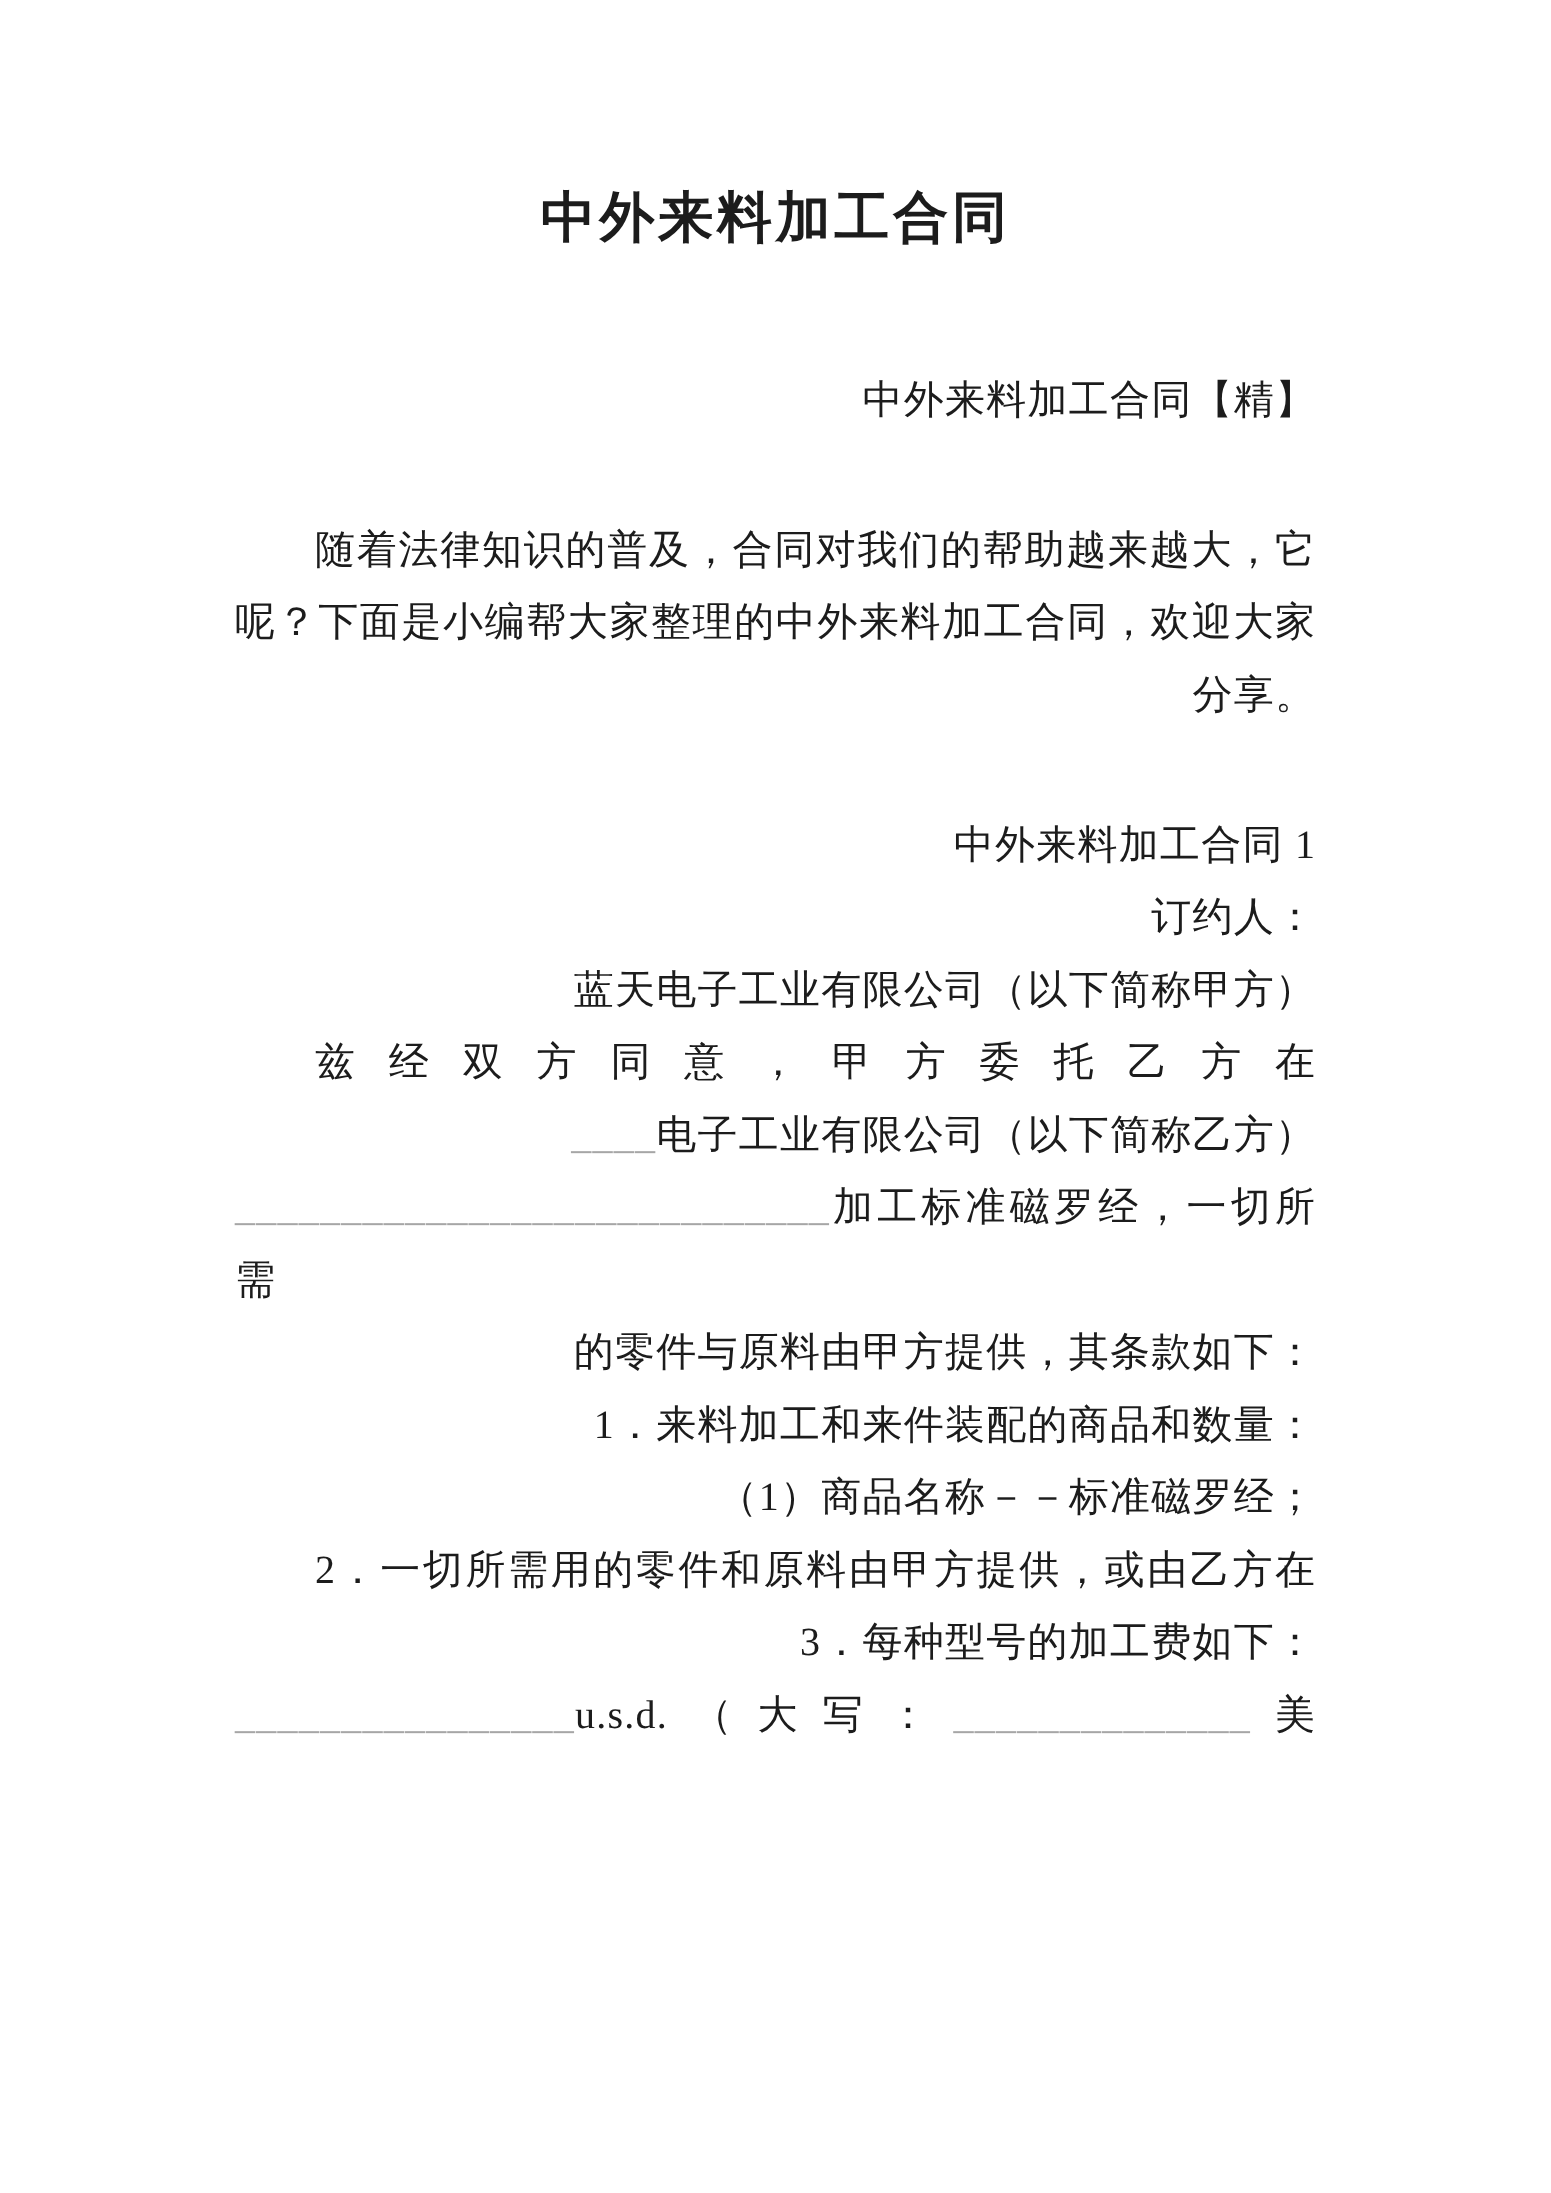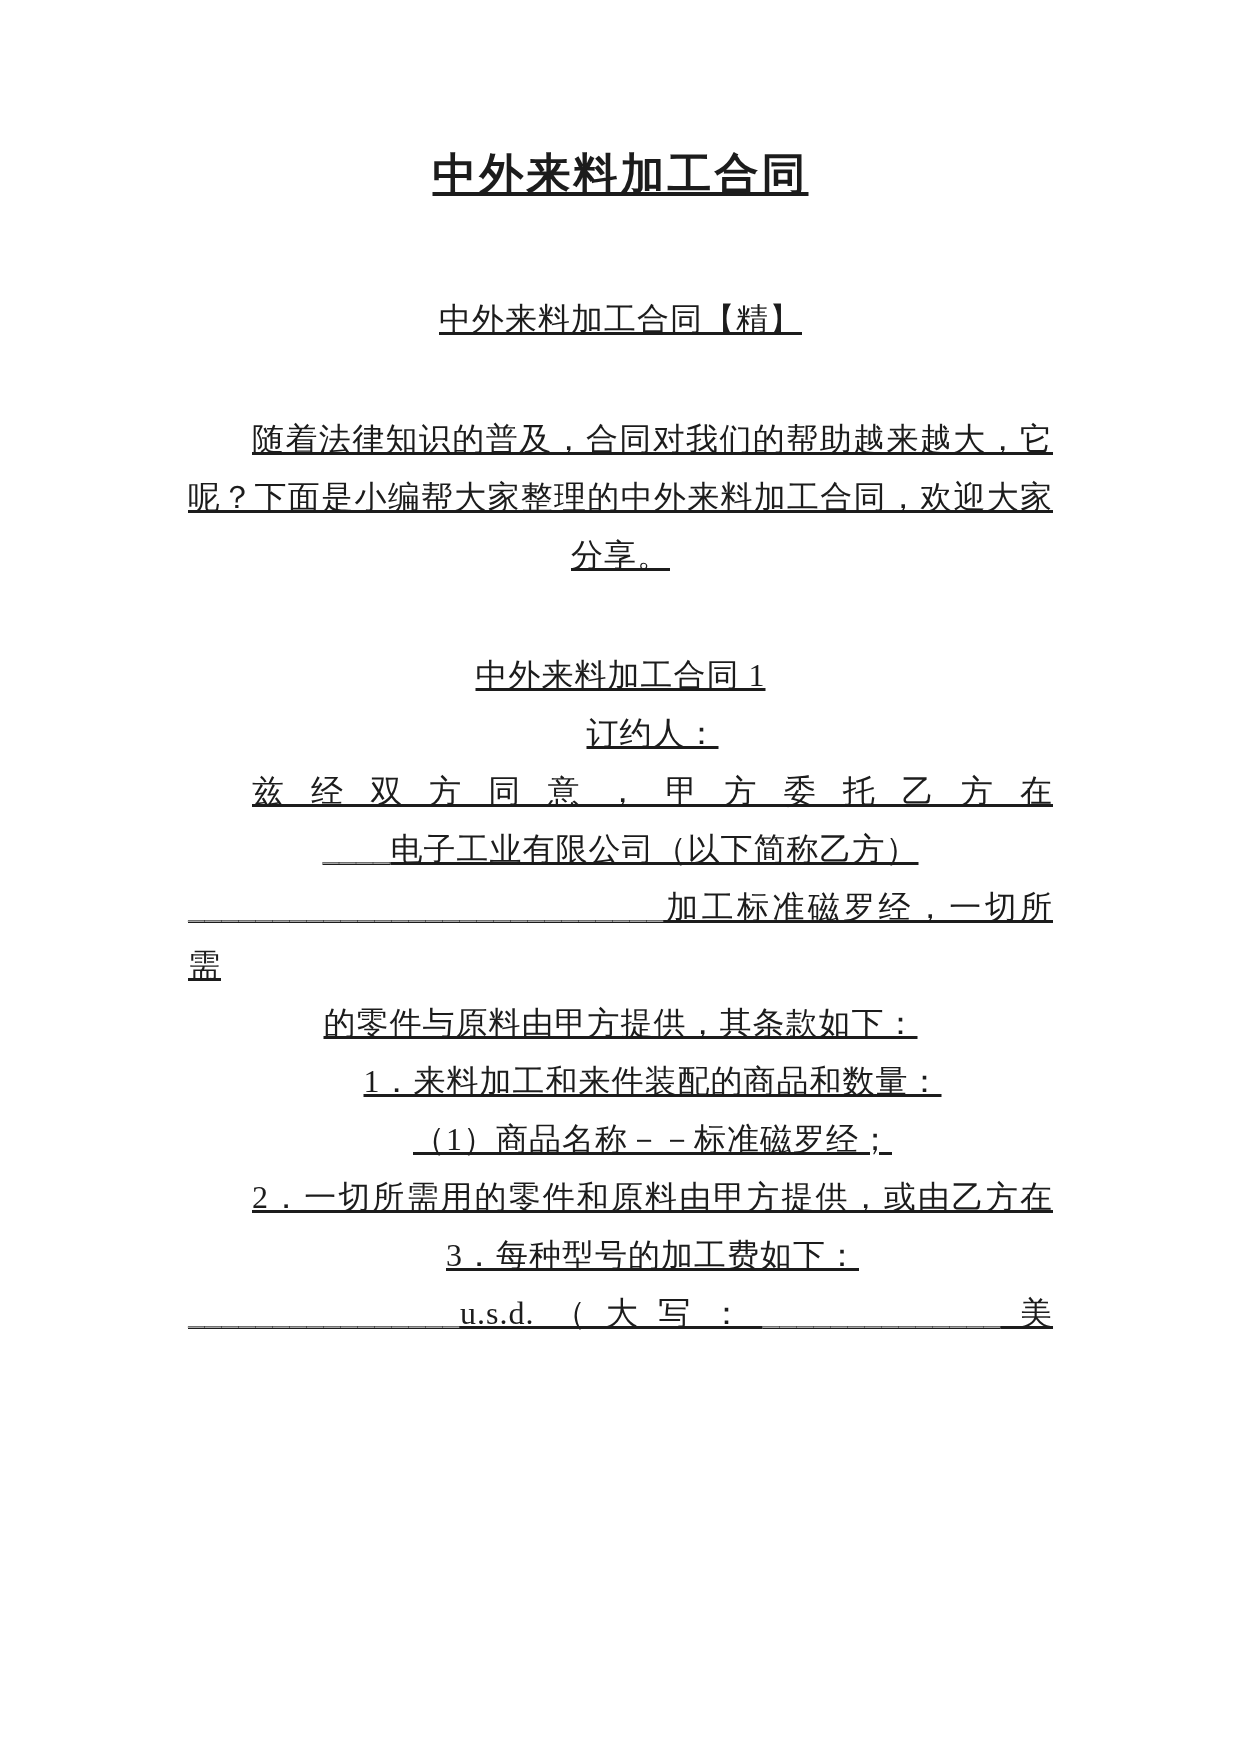--- a/index.html
+++ b/index.html
@@ -9,39 +9,38 @@
   }
   html,body{margin:0;padding:0;background:var(--page-bg);}
   .page{
     position:relative;
     width:1241px;
     height:1754px;
     background:var(--page-bg);
     overflow:hidden;
     font-family:"Liberation Serif","DejaVu Serif",serif;
     color:var(--text-color);
-    text-decoration:underline;
   }
   .content{
     padding:0 188px;
   }
   .doc-title{
     margin:140px 0 0 0;
     font-size:44px;
     line-height:70px;
     font-weight:bold;
     text-align:center;
     letter-spacing:3px;
     white-space:nowrap;
   }
   .line{
     font-size:32px;
     line-height:58px;
     letter-spacing:1px;
-    text-align:center;
+    text-align:right;
   }
   .line.indent{ text-indent:64px; }
   .line.stretch{
     text-align:justify;
     text-align-last:justify;
   }
   .gap-subtitle{ margin-top:80px; }
   .gap-para{ margin-top:62px; }
   .seg-blank{ color:var(--blank-color); }
   .seg-text{ color:inherit; }
@@ -52,20 +51,21 @@
 <div class="page">
   <div class="content">
     <h1 class="doc-title">中外来料加工合同</h1>
     <div id="doc-body">
         <div class="line gap-subtitle"><span class="seg-text">中外来料加工合同【精】</span></div>
         <div class="line gap-para indent stretch"><span class="seg-text">随着法律知识的普及，合同对我们的帮助越来越大，它</span></div>
         <div class="line stretch"><span class="seg-text">呢？下面是小编帮大家整理的中外来料加工合同，欢迎大家</span></div>
         <div class="line"><span class="seg-text">分享。</span></div>
         <div class="line gap-para"><span class="seg-text">中外来料加工合同 1</span></div>
         <div class="line indent"><span class="seg-text">订约人：</span></div>
+        <div class="line indent"><span class="seg-text">蓝天电子工业有限公司（以下简称甲方）</span></div>
         <div class="line indent stretch"><span class="seg-text">兹经双方同意，甲方委托乙方在</span></div>
         <div class="line"><span class="seg-blank">____</span><span class="seg-text">电子工业有限公司（以下简称乙方）</span></div>
         <div class="line stretch"><span class="seg-blank">____________________________</span><span class="seg-text">加工标准磁罗经，一切所需</span></div>
         <div class="line"><span class="seg-text">的零件与原料由甲方提供，其条款如下：</span></div>
         <div class="line indent"><span class="seg-text">1．来料加工和来件装配的商品和数量：</span></div>
         <div class="line indent"><span class="seg-text">（1）商品名称－－标准磁罗经；</span></div>
         <div class="line indent stretch"><span class="seg-text">2．一切所需用的零件和原料由甲方提供，或由乙方在</span></div>
         <div class="line indent"><span class="seg-text">3．每种型号的加工费如下：</span></div>
         <div class="line stretch"><span class="seg-blank">________________</span><span class="seg-text">u.s.d.（大写：</span><span class="seg-blank">______________</span><span class="seg-text">美</span></div>
       </div>

